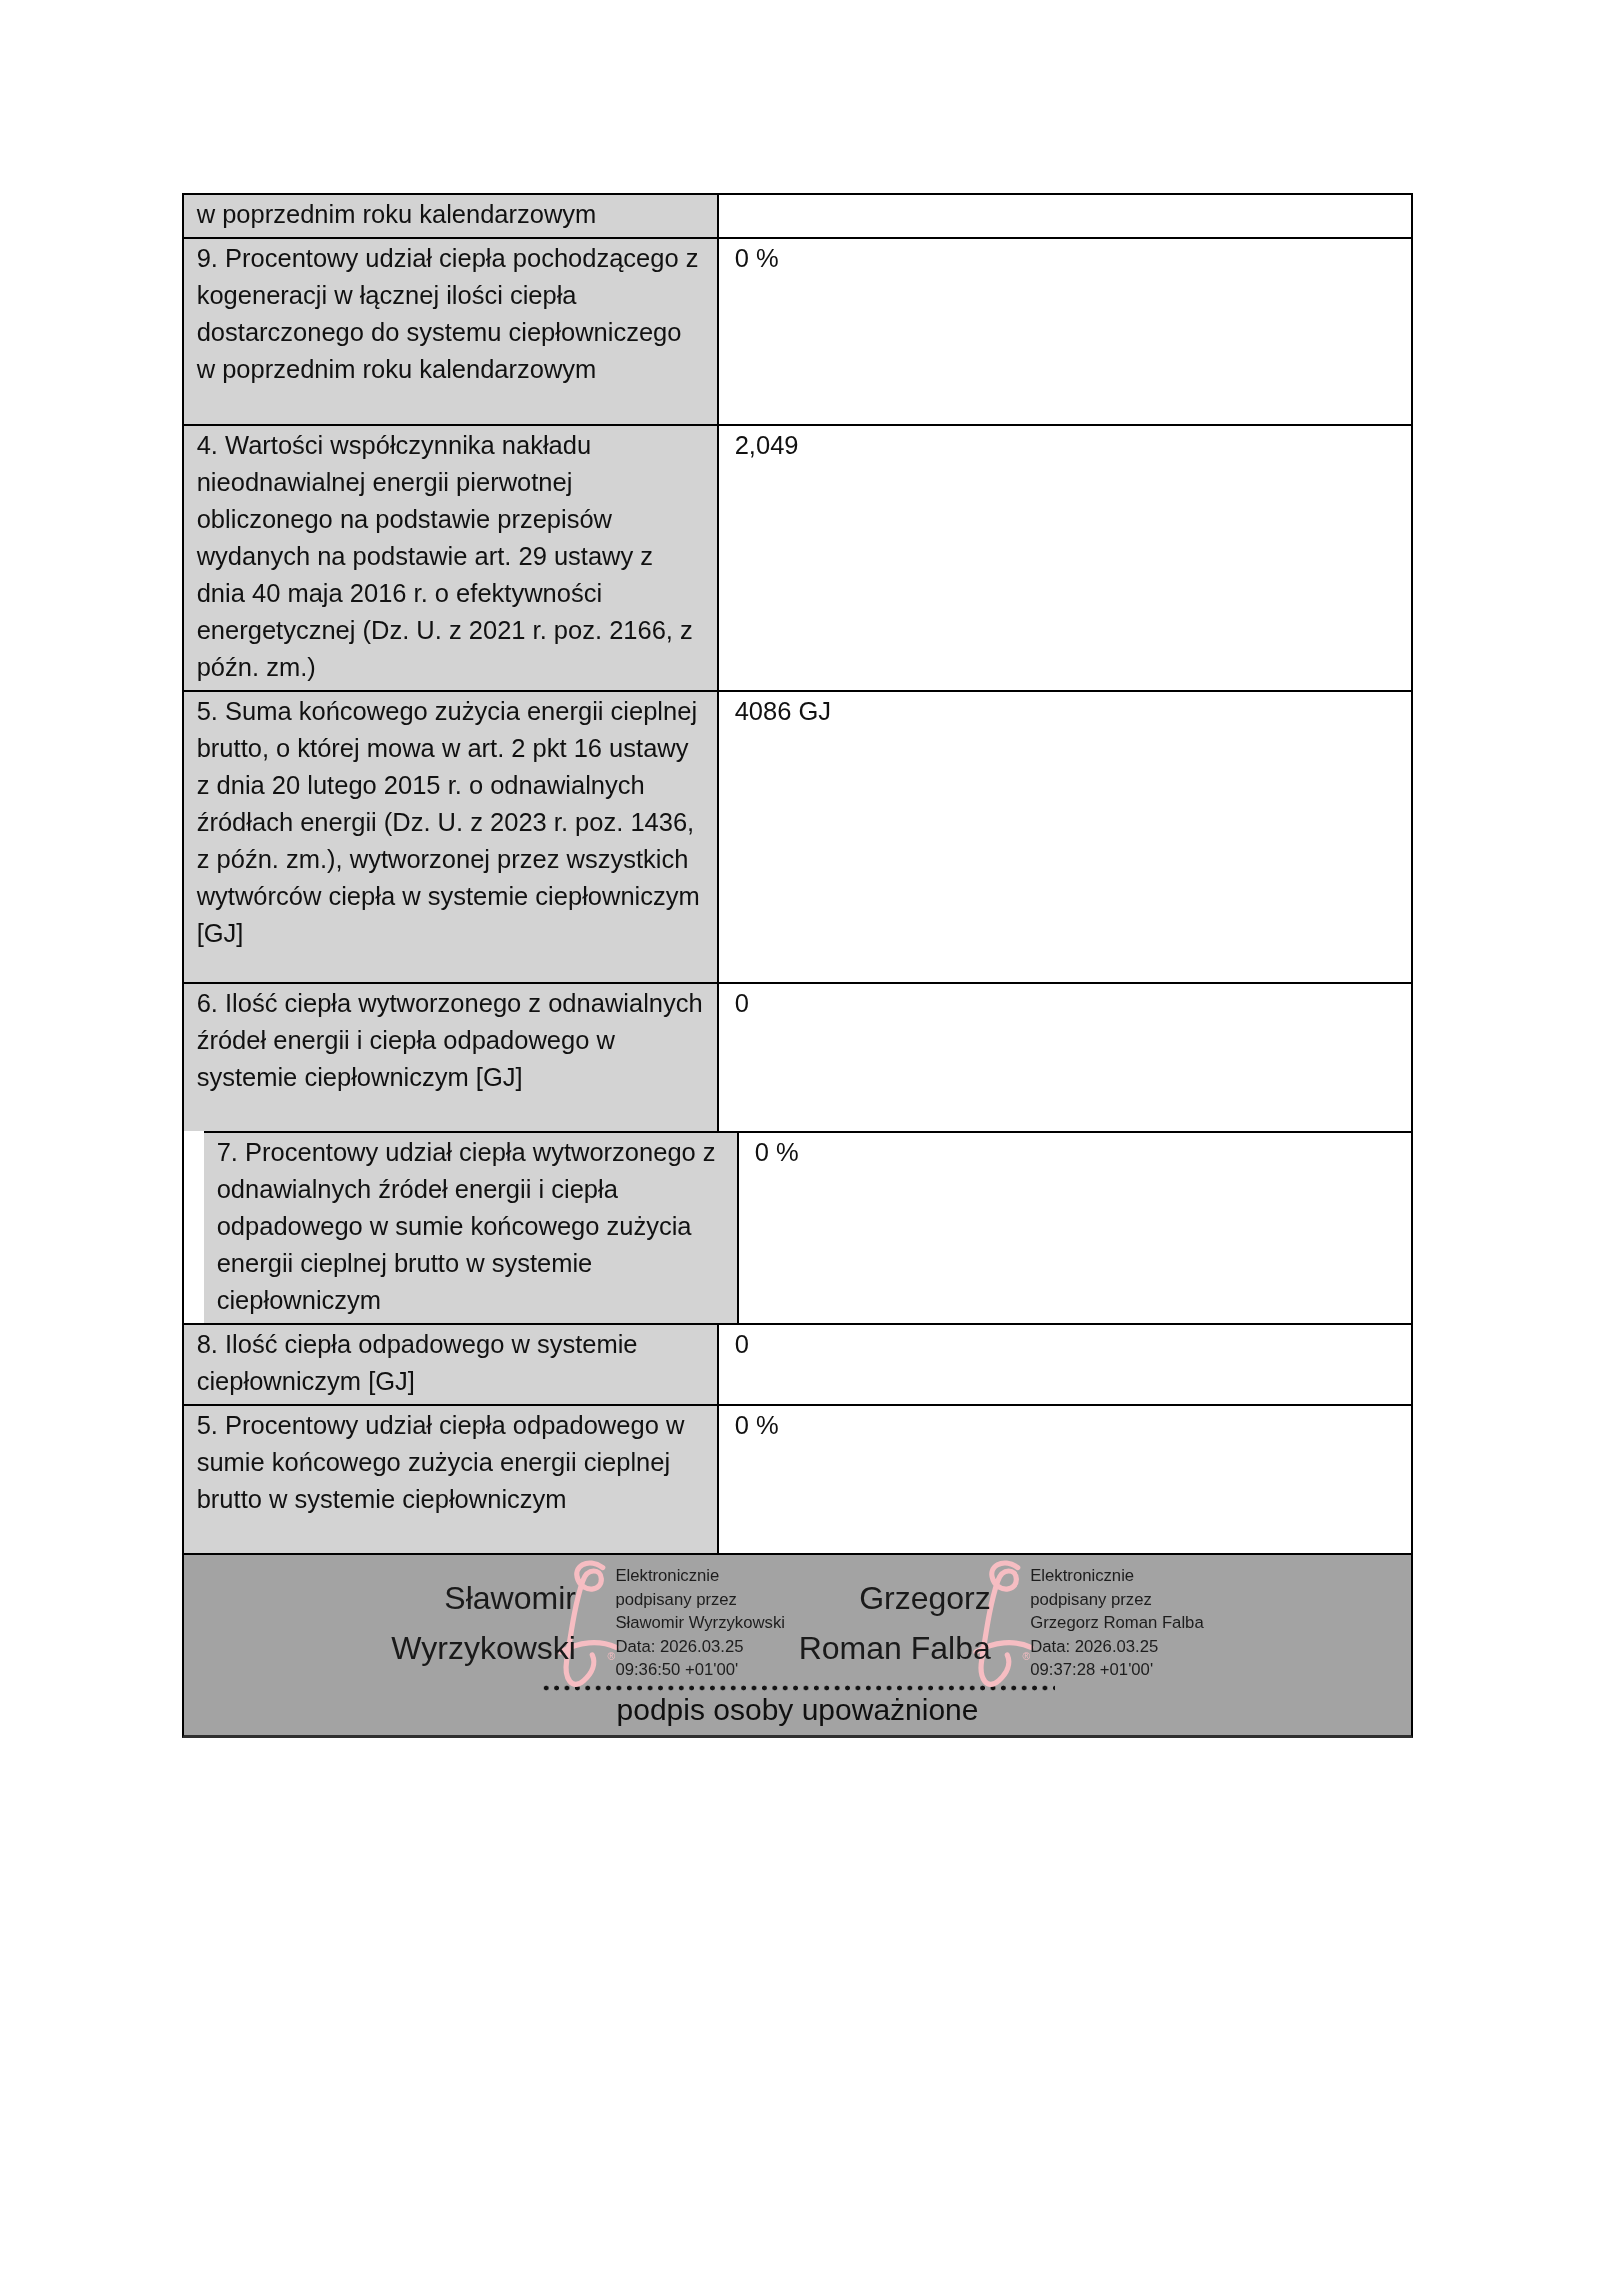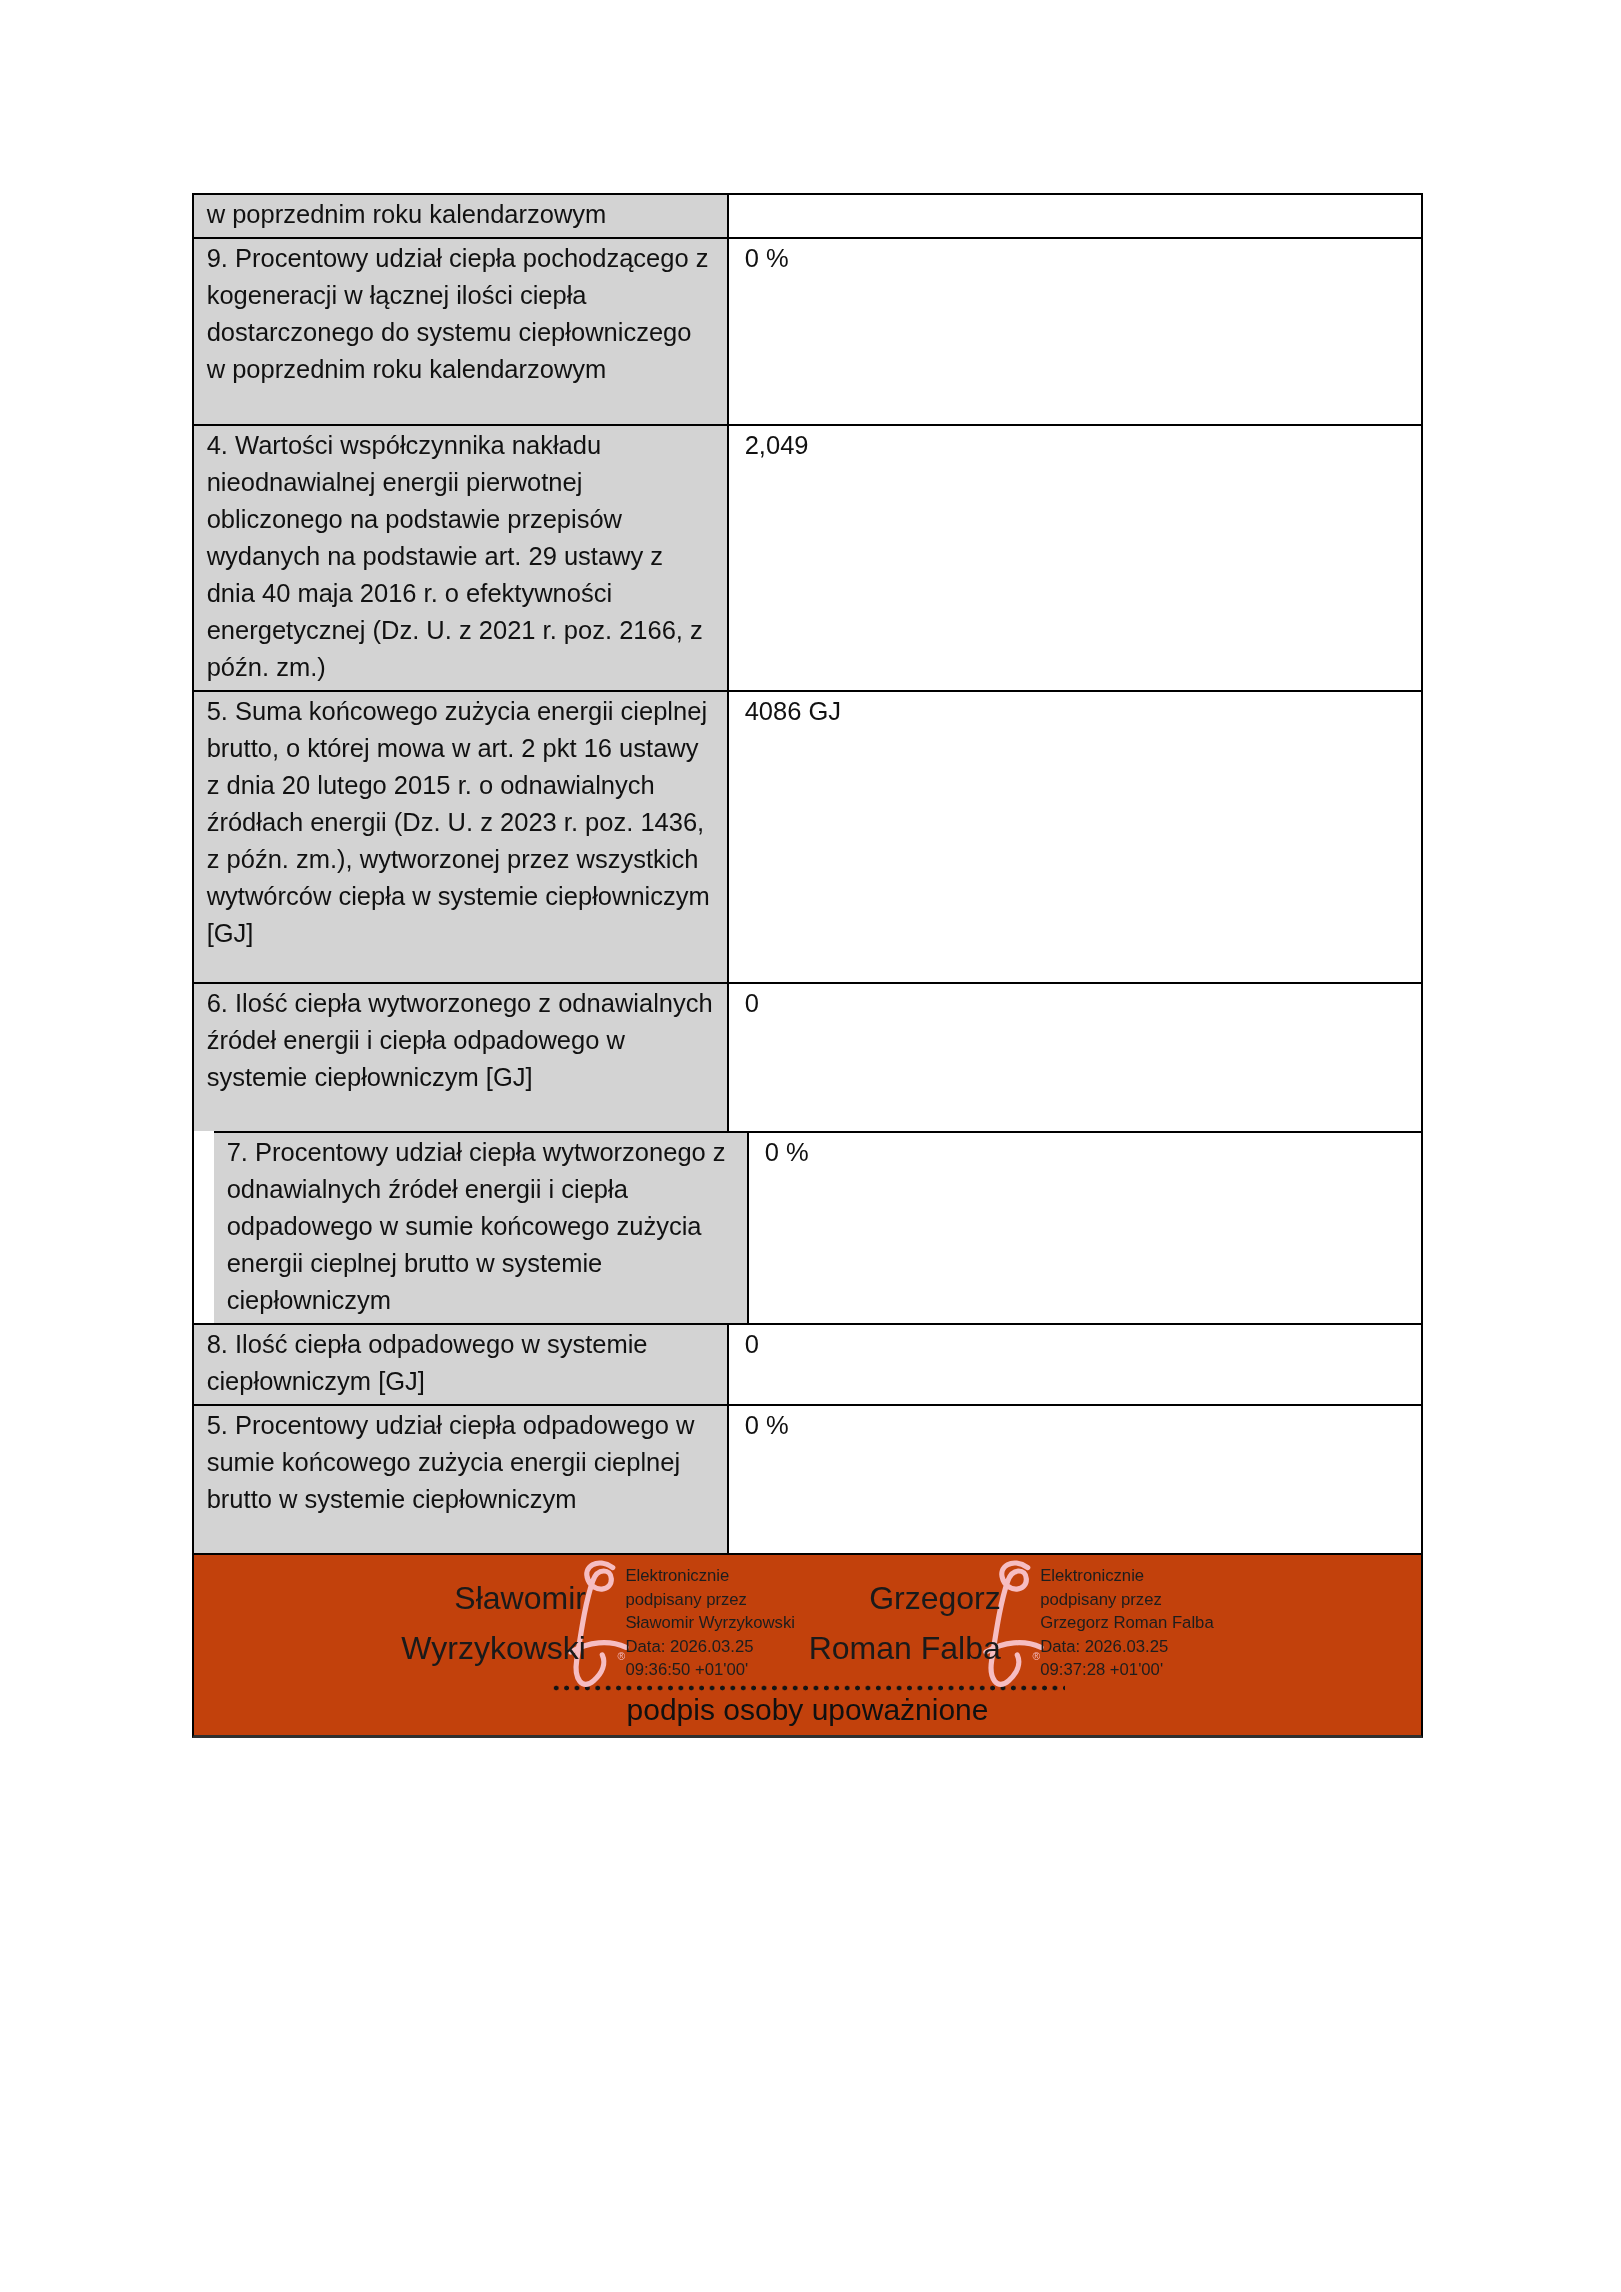--- a/index.html
+++ b/index.html
@@ -11,21 +11,21 @@
   }
   .page {
     position: relative;
     width: 1621px;
     height: 2293px;
     background: #ffffff;
     overflow: hidden;
   }
   .doc-table {
     position: absolute;
-    left: 192px;
+    left: 182px;
     top: 193px;
     width: 1231px;
     box-sizing: border-box;
     border: 2px solid #000000;
     border-bottom: 3.9px solid #2f2f2f;
     background: #ffffff;
   }
   .t-row {
     display: flex;
     align-items: stretch;
@@ -48,21 +48,21 @@
     flex: 1 1 auto;
     background: #ffffff;
     padding: 1px 9.8px 3.9px 15.7px;
     font-size: 25.5px;
     line-height: 37px;
     color: #111111;
   }
   .sig-block {
     box-sizing: border-box;
     border-top: 2px solid #000000;
-    background: #c2410c;
+    background: #a3a3a3;
     min-height: 182px;
     padding-top: 9.8px;
   }
   .sig-row {
     display: flex;
     justify-content: center;
     align-items: center;
   }
   .sig {
     display: flex;

